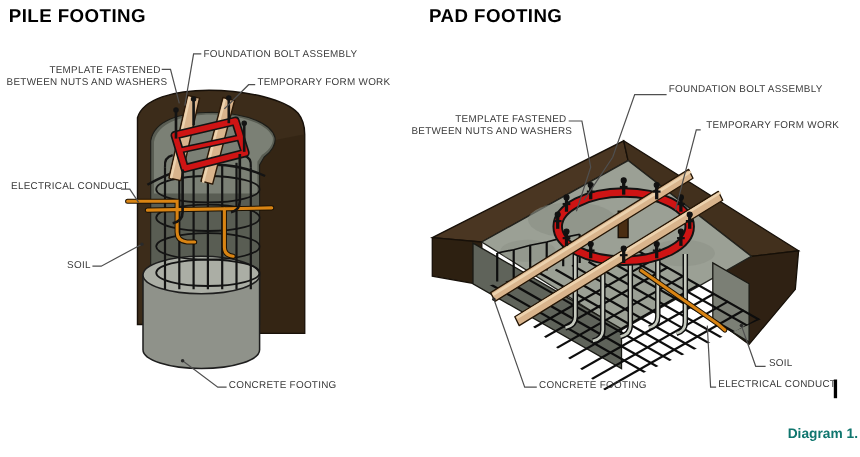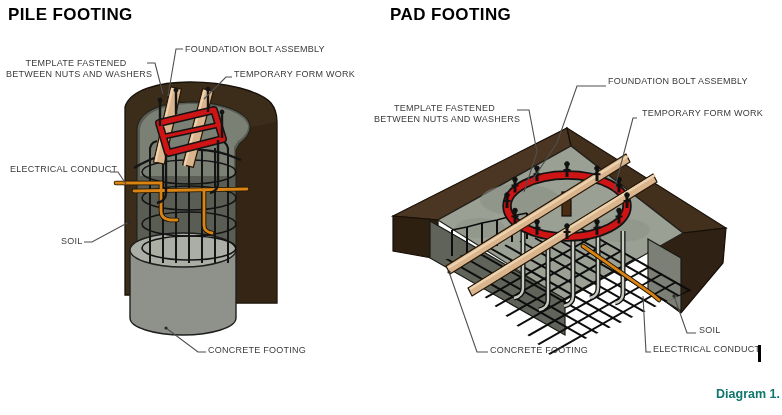--- a/index.html
+++ b/index.html
@@ -5,21 +5,21 @@
   html,body{margin:0;padding:0;background:#ffffff;}
   .canvas{
     position:relative;width:782px;height:415px;background:#ffffff;overflow:hidden;
     font-family:"Liberation Sans", sans-serif;
   }
   .scene{position:absolute;left:0;top:0;}
   .lbl{
     position:absolute;font-size:9px;letter-spacing:.25px;color:#3a3a3a;
     white-space:nowrap;line-height:10.5px;
   }
-  .lbl.right{text-align:center;}
+  .lbl.right{text-align:right;}
   .title{
     position:absolute;font-size:17px;font-weight:bold;color:#000;
     letter-spacing:.4px;white-space:nowrap;
   }
   .caption{
     position:absolute;font-size:12.5px;font-weight:bold;color:#0f766e;white-space:nowrap;
   }
   .cursor{position:absolute;width:2.5px;height:17px;background:#000;}
 </style>
 </head>

